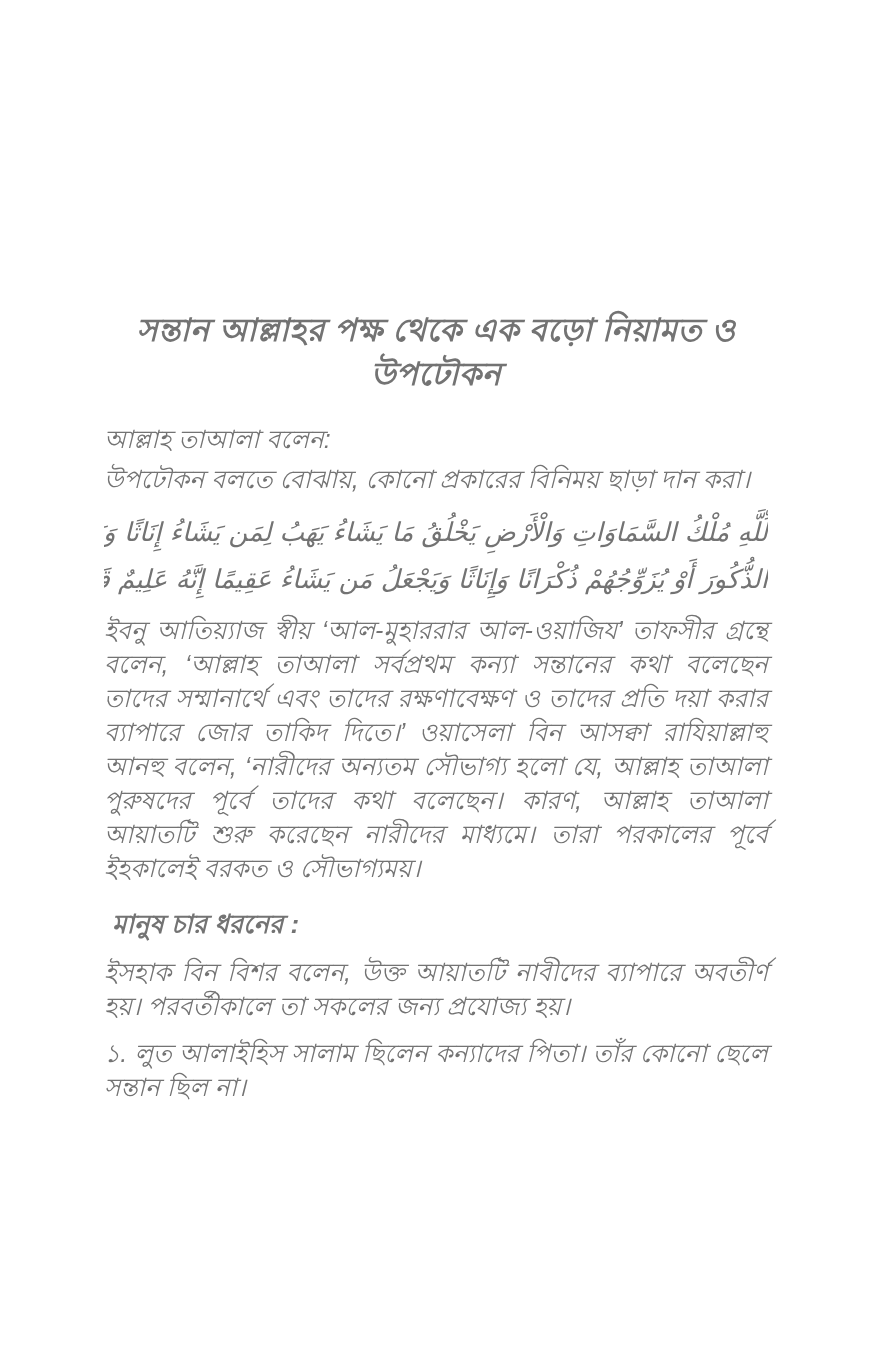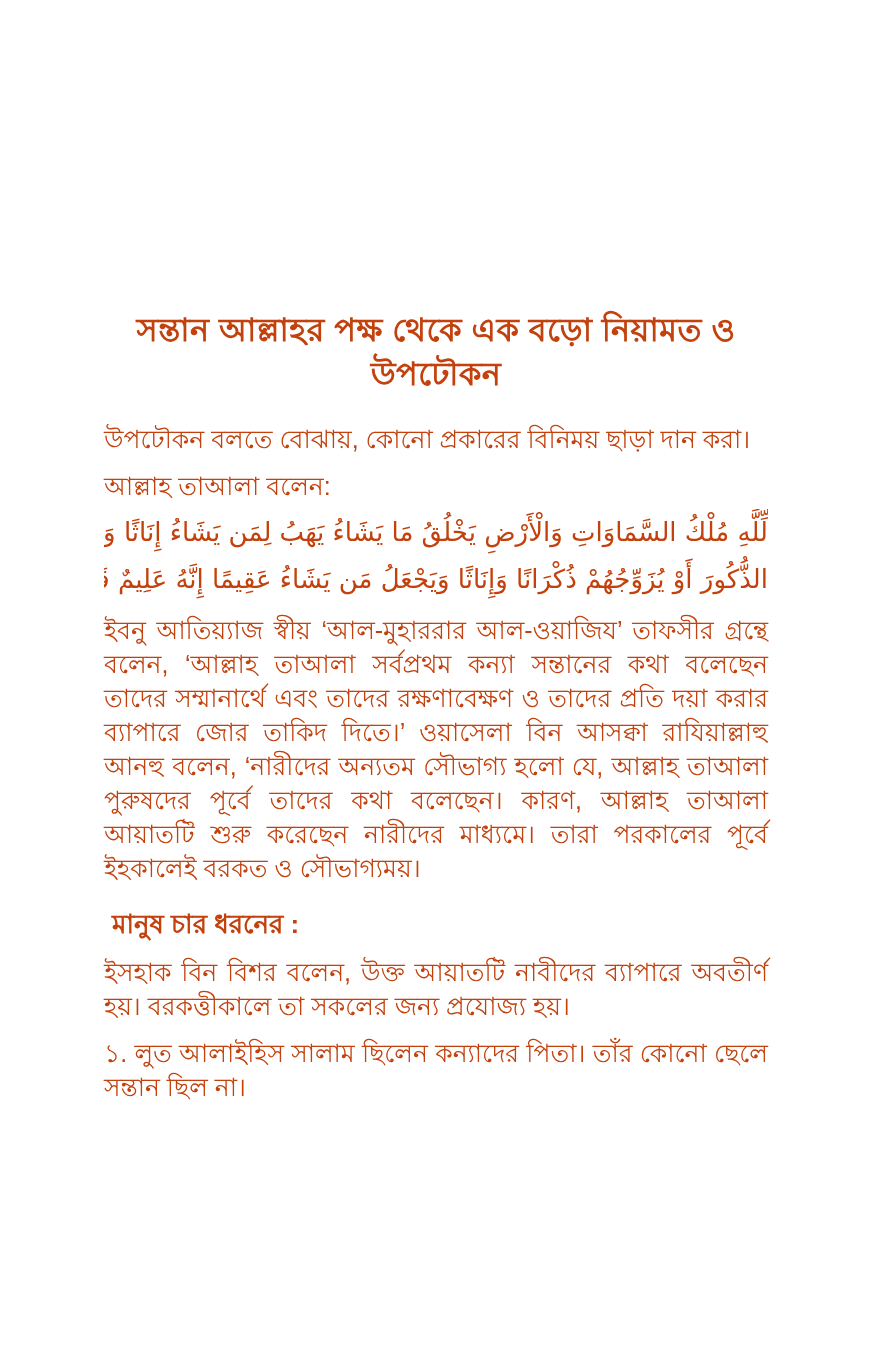--- a/index.html
+++ b/index.html
@@ -5,23 +5,24 @@
   html, body {
     margin: 0;
     padding: 0;
     background: #ffffff;
   }
   .page {
     position: relative;
     width: 870px;
     height: 1111px;
     background: #ffffff;
-    color: #c2410c;
+    color: #737373;
     font-family: "Liberation Sans", "DejaVu Sans", sans-serif;
     overflow: hidden;
+    font-style: italic;
   }
   .content {
     position: absolute;
     left: 104px;
     top: 308px;
     width: 664px;
   }
   .doc-title {
     font-size: 32px;
     line-height: 44px;
@@ -100,35 +101,35 @@
   }
 </style>
 </head>
 <body>
 
 <div class="page">
   <div class="content">
 
     <h1 class="doc-title">সন্তান আল্লাহর পক্ষ থেকে এক বড়ো নিয়ামত ও উপঢৌকন</h1>
 
+    <p class="body-par lead-par">আল্লাহ তাআলা বলেন:</p>
+
     <p class="body-par">উপঢৌকন বলতে বোঝায়, কোনো প্রকারের বিনিময় ছাড়া দান করা।</p>
-
-    <p class="body-par lead-par">আল্লাহ তাআলা বলেন:</p>
 
     <div class="arabic-block">
       <div class="arabic-line">لِّلَّهِ مُلْكُ السَّمَاوَاتِ وَالْأَرْضِ يَخْلُقُ مَا يَشَاءُ يَهَبُ لِمَن يَشَاءُ إِنَاثًا وَيَهَبُ لِمَن يَشَاءُ</div>
       <div class="arabic-line">الذُّكُورَ أَوْ يُزَوِّجُهُمْ ذُكْرَانًا وَإِنَاثًا وَيَجْعَلُ مَن يَشَاءُ عَقِيمًا إِنَّهُ عَلِيمٌ قَدِيرٌ</div>
     </div>
 
 
     <p class="body-par">ইবনু আতিয়্যাজ স্বীয় ‘আল-মুহাররার আল-ওয়াজিয’ তাফসীর গ্রন্থে বলেন, ‘আল্লাহ তাআলা সর্বপ্রথম কন্যা সন্তানের কথা বলেছেন তাদের সম্মানার্থে এবং তাদের রক্ষণাবেক্ষণ ও তাদের প্রতি দয়া করার ব্যাপারে জোর তাকিদ দিতে।’ ওয়াসেলা বিন আসক্বা রাযিয়াল্লাহু আনহু বলেন, ‘নারীদের অন্যতম সৌভাগ্য হলো যে, আল্লাহ তাআলা পুরুষদের পূর্বে তাদের কথা বলেছেন। কারণ, আল্লাহ তাআলা আয়াতটি শুরু করেছেন নারীদের মাধ্যমে। তারা পরকালের পূর্বে ইহকালেই বরকত ও সৌভাগ্যময়।</p>
 
     <h2 class="section-heading">মানুষ চার ধরনের :</h2>
 
-    <p class="body-par">ইসহাক বিন বিশর বলেন, উক্ত আয়াতটি নাবীদের ব্যাপারে অবতীর্ণ হয়। বরকত্তীকালে তা সকলের জন্য প্রযোজ্য হয়।</p>
+    <p class="body-par">ইসহাক বিন বিশর বলেন, উক্ত আয়াতটি নাবীদের ব্যাপারে অবতীর্ণ হয়। পরবর্তীকালে তা সকলের জন্য প্রযোজ্য হয়।</p>
 
     <p class="body-par">১. লুত আলাইহিস সালাম ছিলেন কন্যাদের পিতা। তাঁর কোনো ছেলে সন্তান ছিল না।</p>
 
     <hr class="footnote-rule">
 
     <p class="footnote-text">২. সূরা আশ-শুরা, আয়াত ৪৮-৫০।</p>
 
   </div>
 
   <div class="footer-line"></div>

